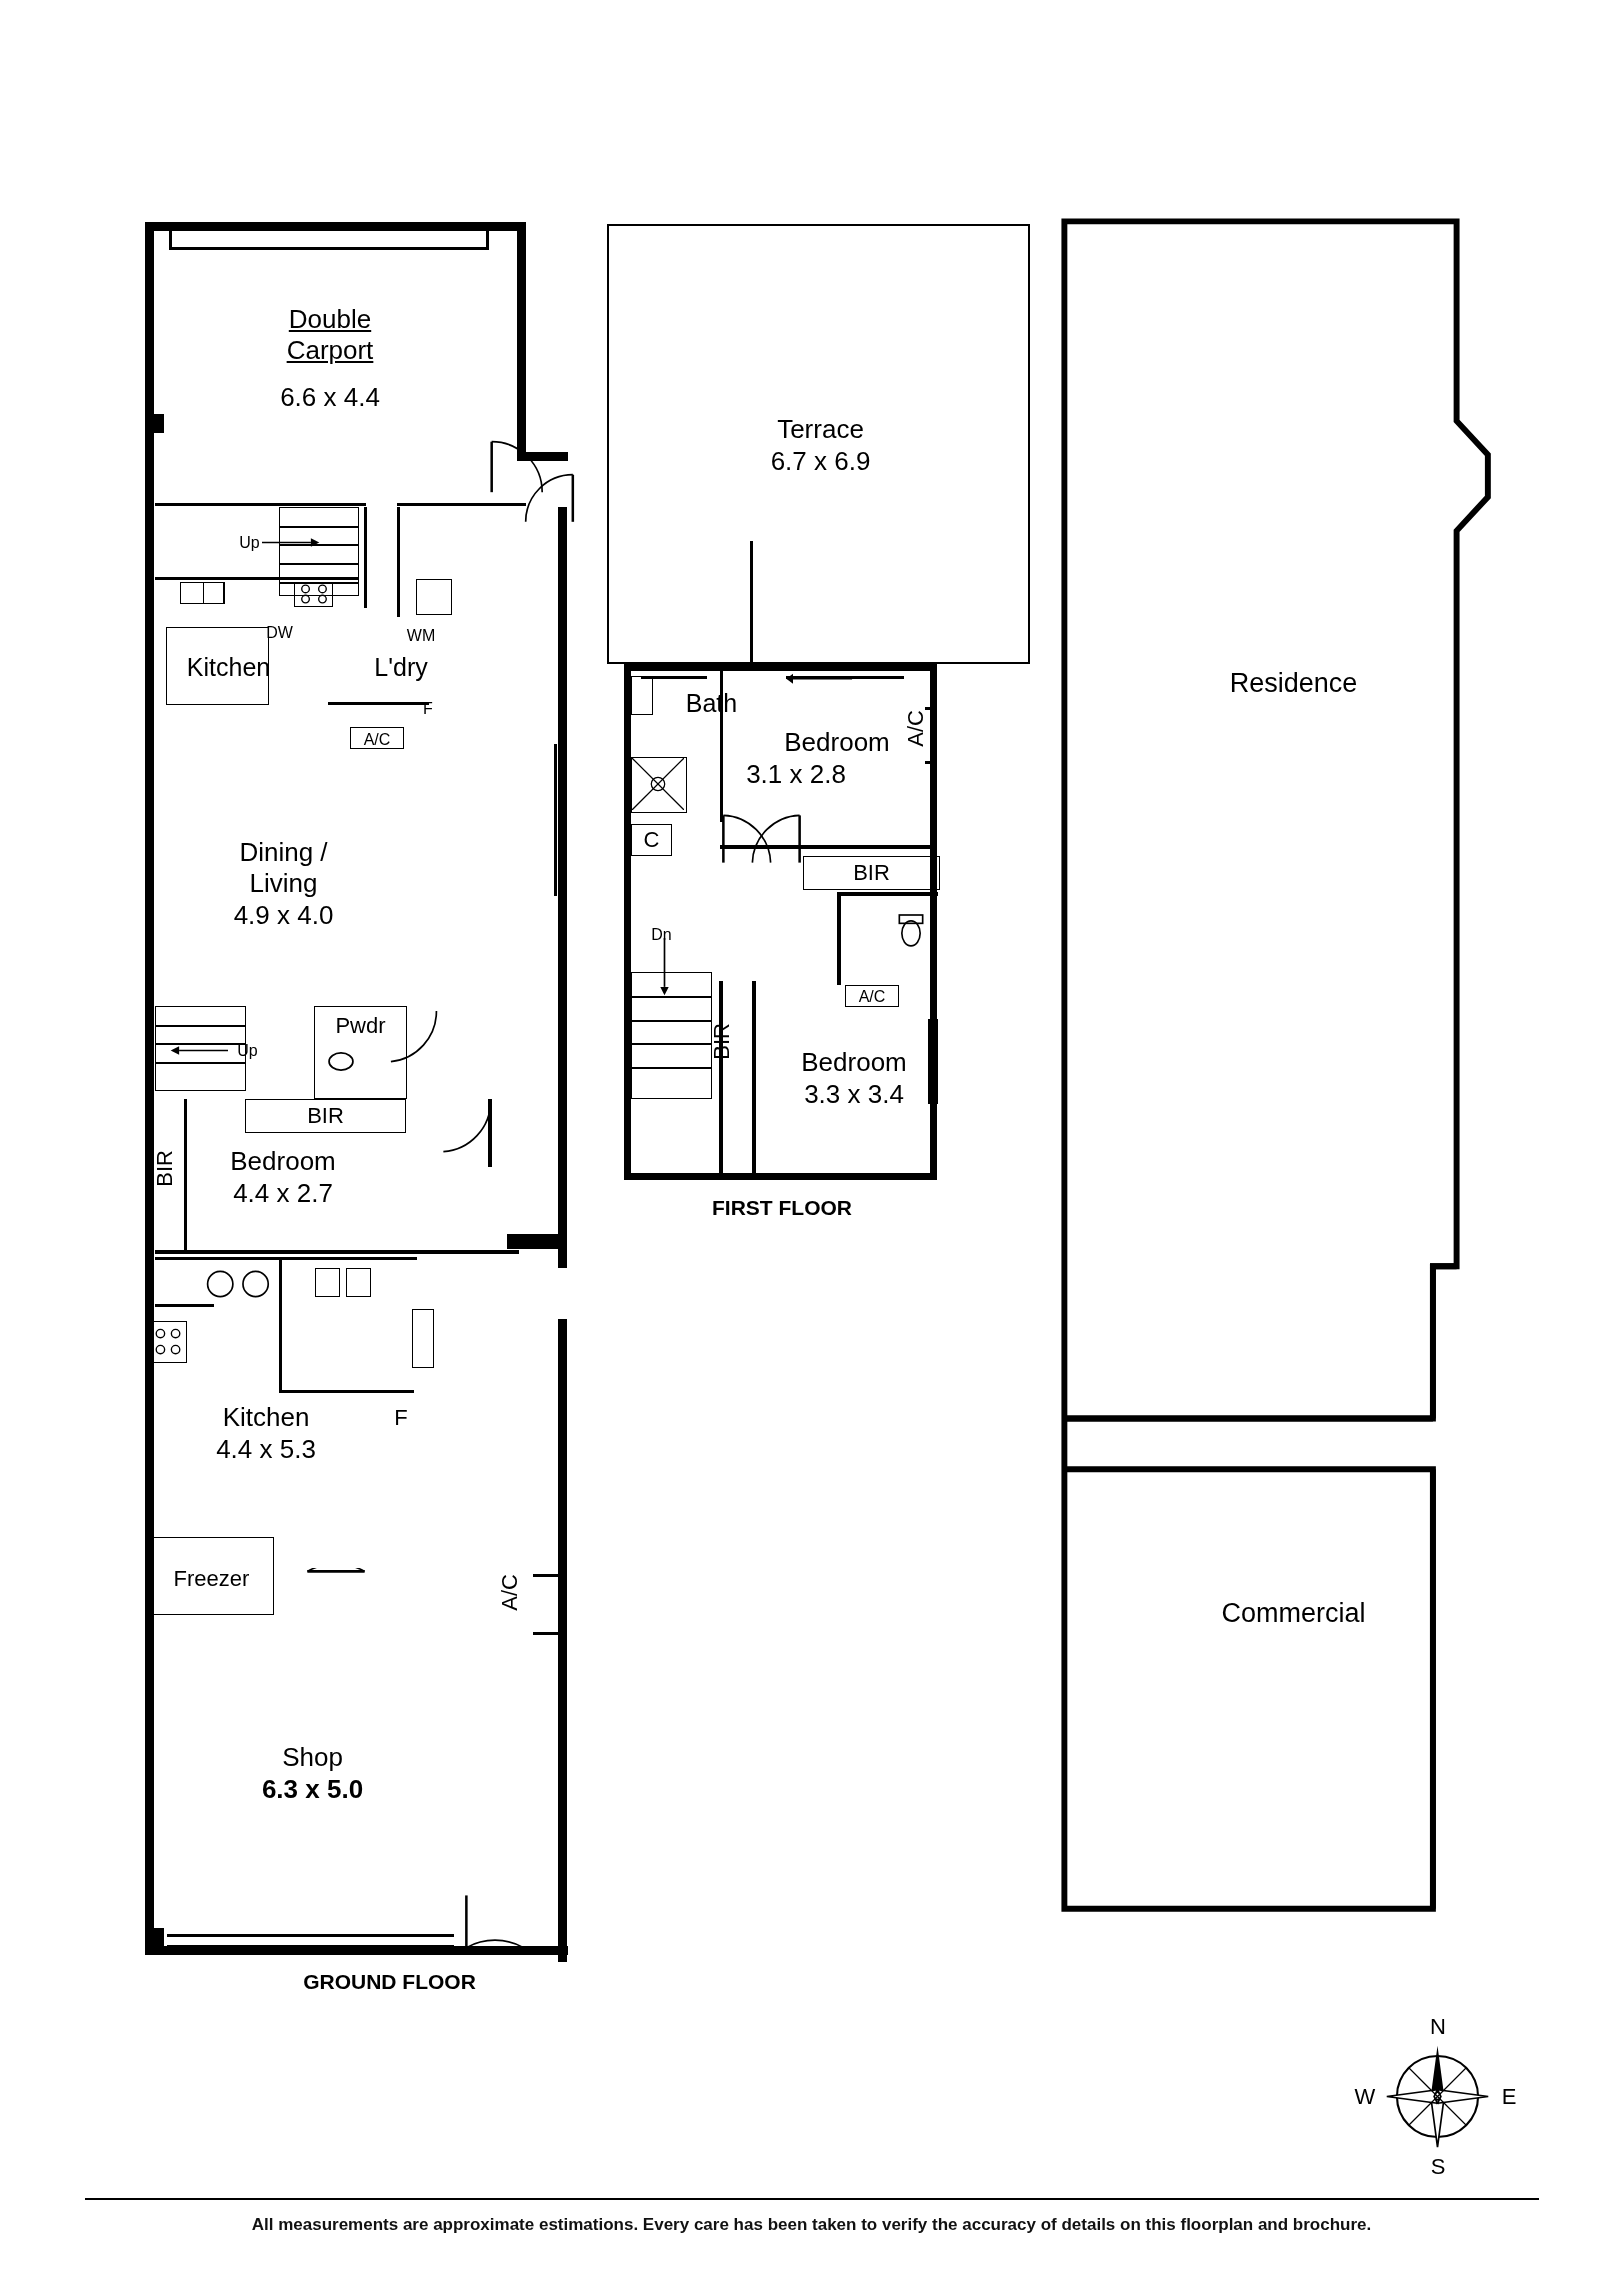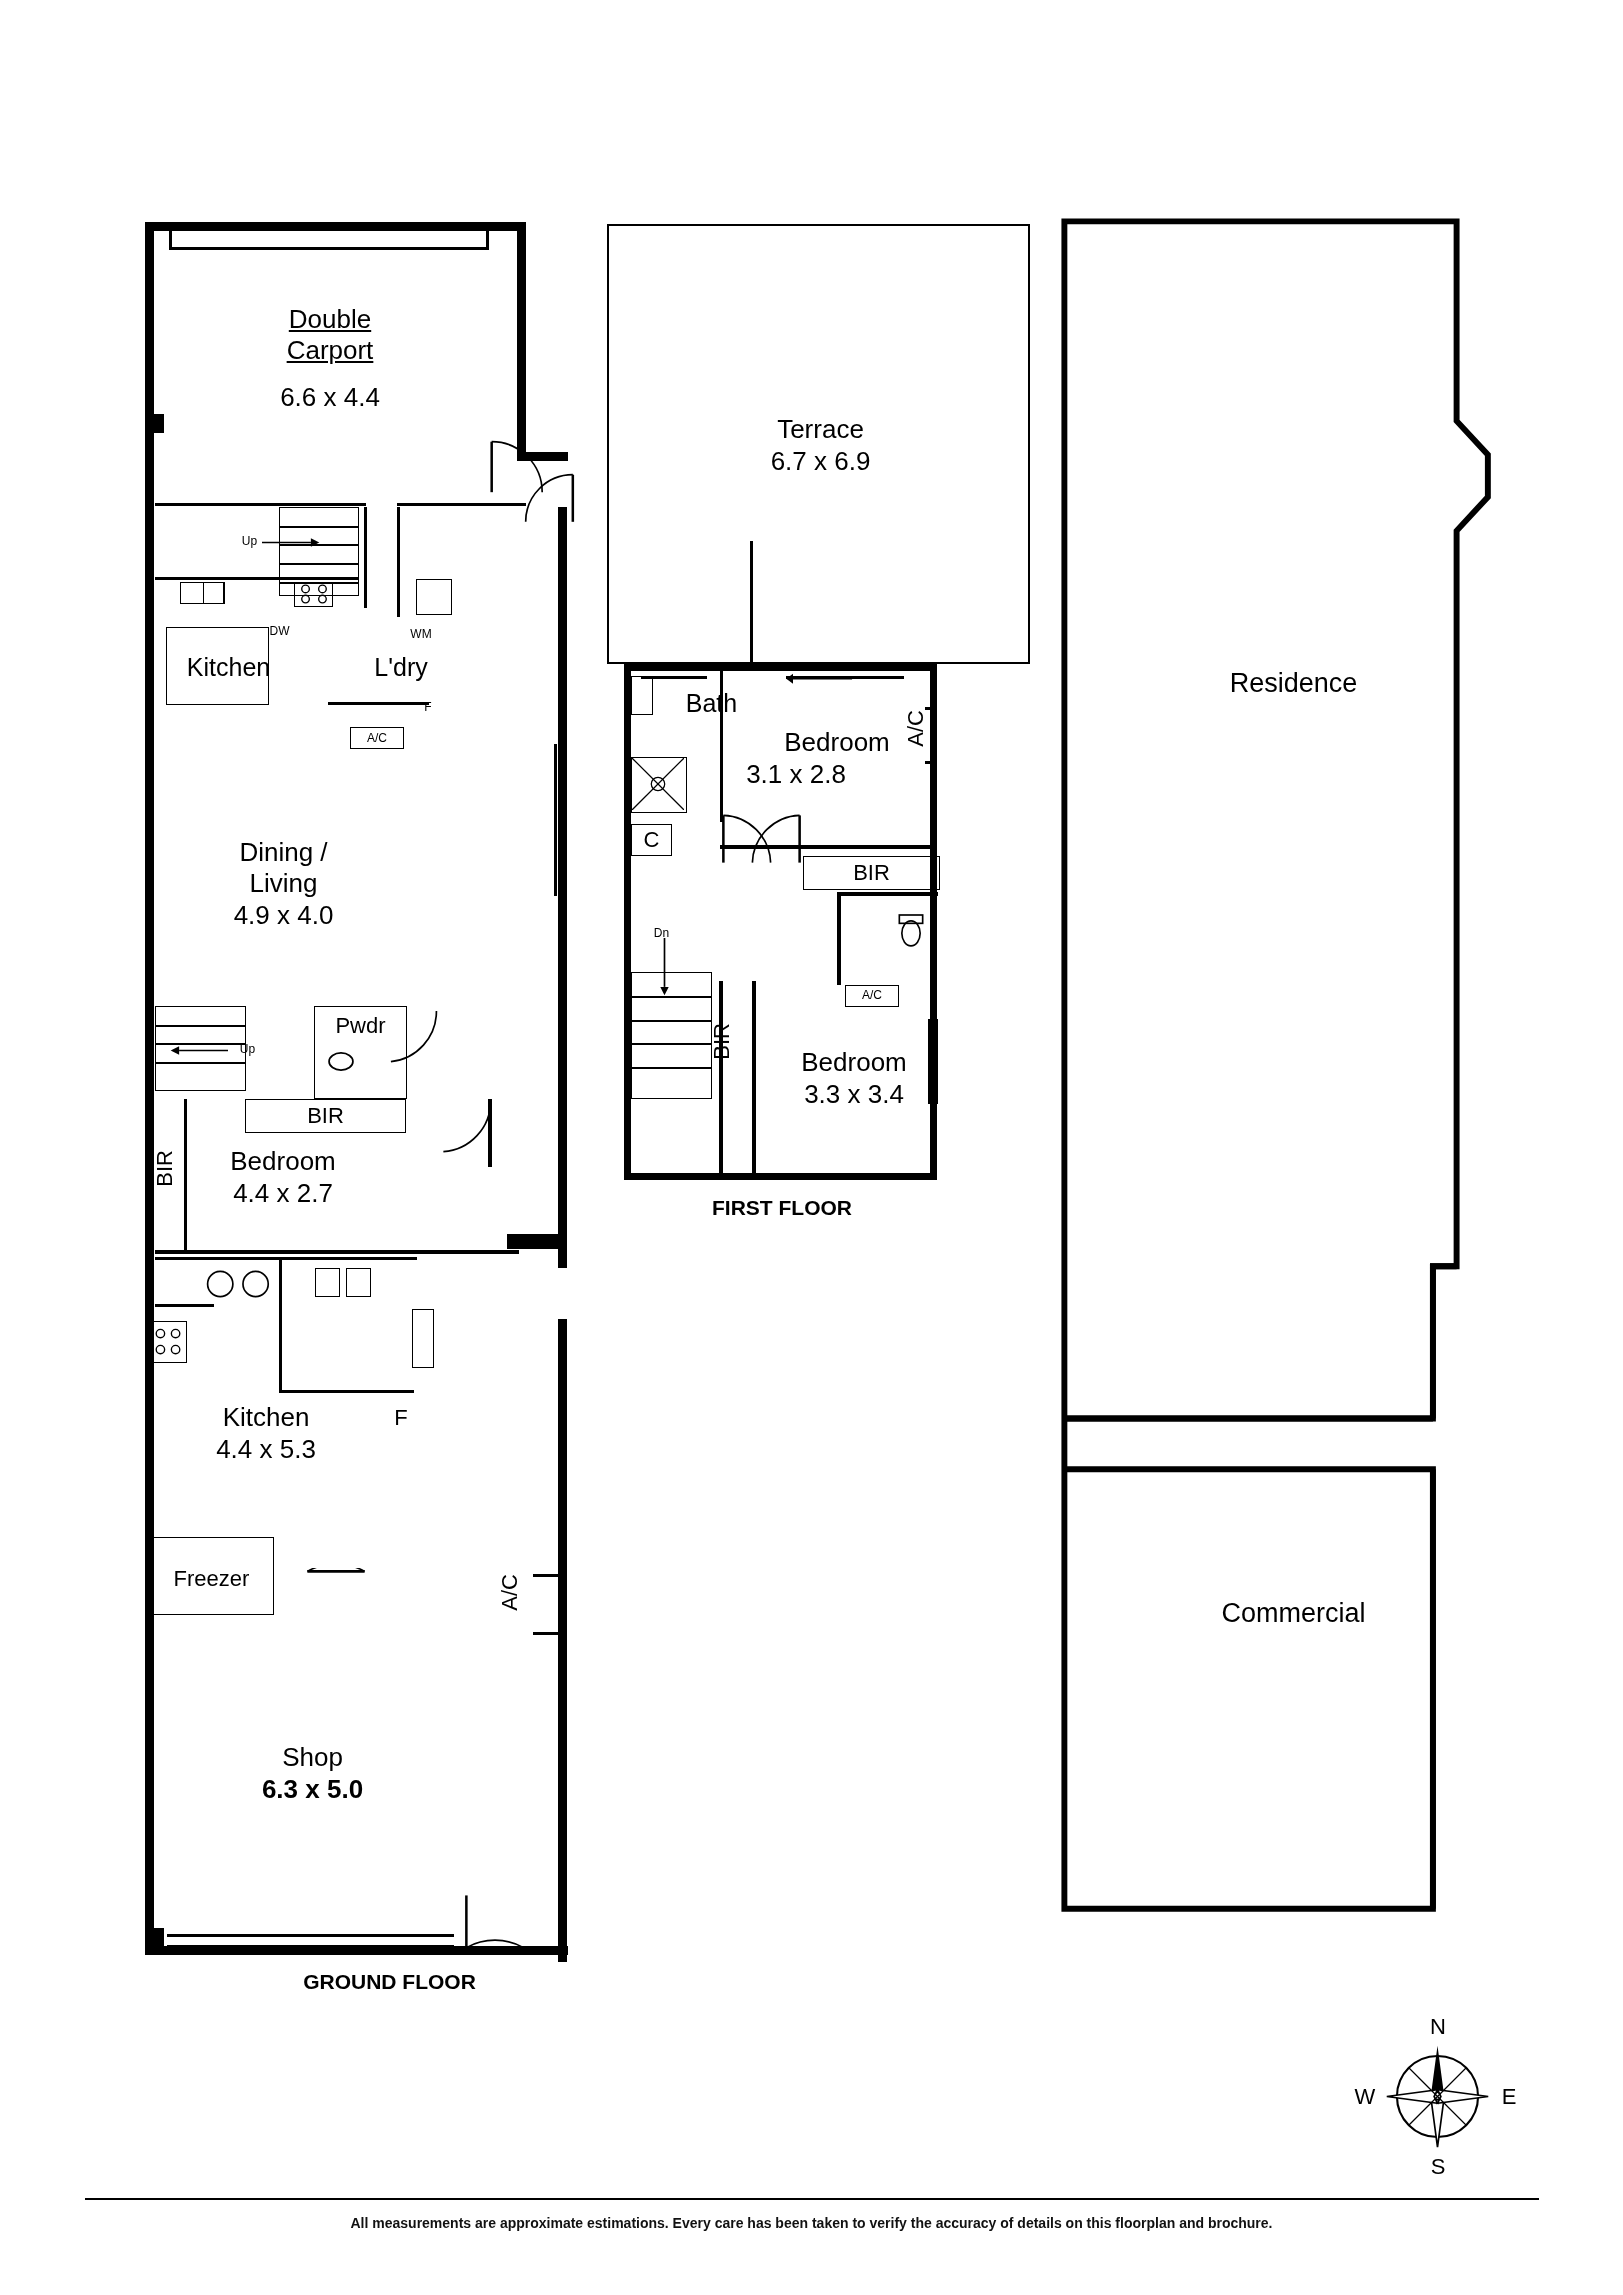--- a/index.html
+++ b/index.html
@@ -7,34 +7,34 @@
   .root{position:absolute;inset:0;}
 
   
   #title{
     position:absolute;left:0;top:42px;width:1623px;text-align:center;
     font-family:"Liberation Serif",serif;font-size:37px;letter-spacing:0.4px;
   }
 
   
   .lbl{position:absolute;font-family:"Liberation Sans",sans-serif;text-align:center;line-height:1.18;white-space:pre-line;}
-  .lbl.sm{font-size:12px;}
+  .lbl.sm{font-size:16px;}
   .lbl.md{font-size:22px;}
   .lbl.lg{font-size:25px;}
   .lbl.xl{font-size:26px;}
   .vert{writing-mode:vertical-rl;transform:rotate(180deg);}
   .wall{position:absolute;background:#000;}
   .thin{position:absolute;background:#000;}
   .box{position:absolute;border:1.7px solid #000;box-sizing:border-box;}
 
   
   #footline{position:absolute;left:85px;top:2198px;width:1454px;height:1.7px;background:#000;}
   #footer{
     position:absolute;left:0;top:2215px;width:1623px;text-align:center;
-    font-family:"Liberation Sans",sans-serif;font-size:14px;font-weight:bold;color:#111;
+    font-family:"Liberation Sans",sans-serif;font-size:17px;font-weight:bold;color:#111;
   }
 
   
   #compass{position:absolute;left:1353px;top:2012px;width:169px;height:169px;}
 </style>
 </head>
 <body>
 
 <div class="root">
 

